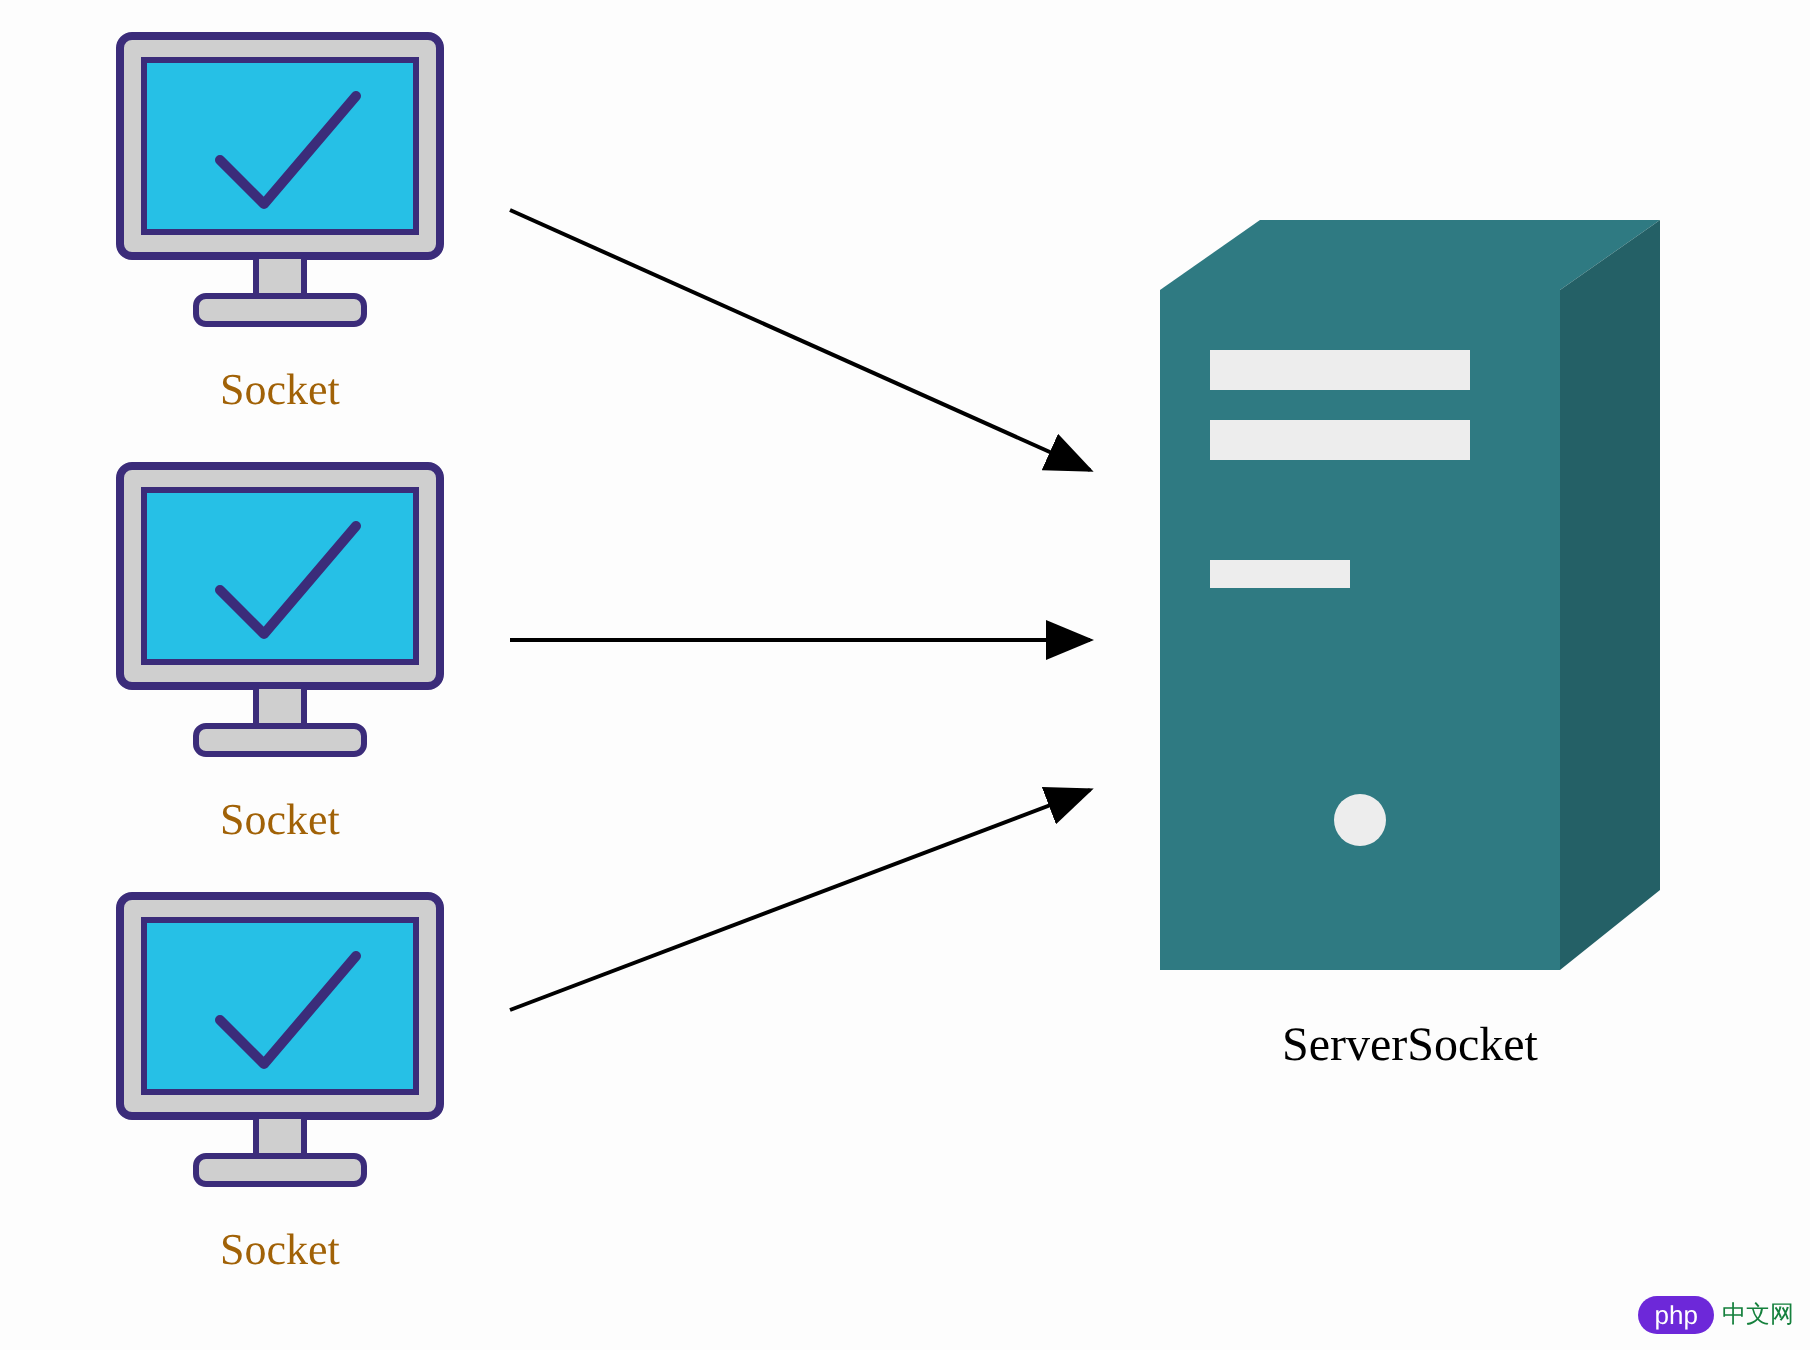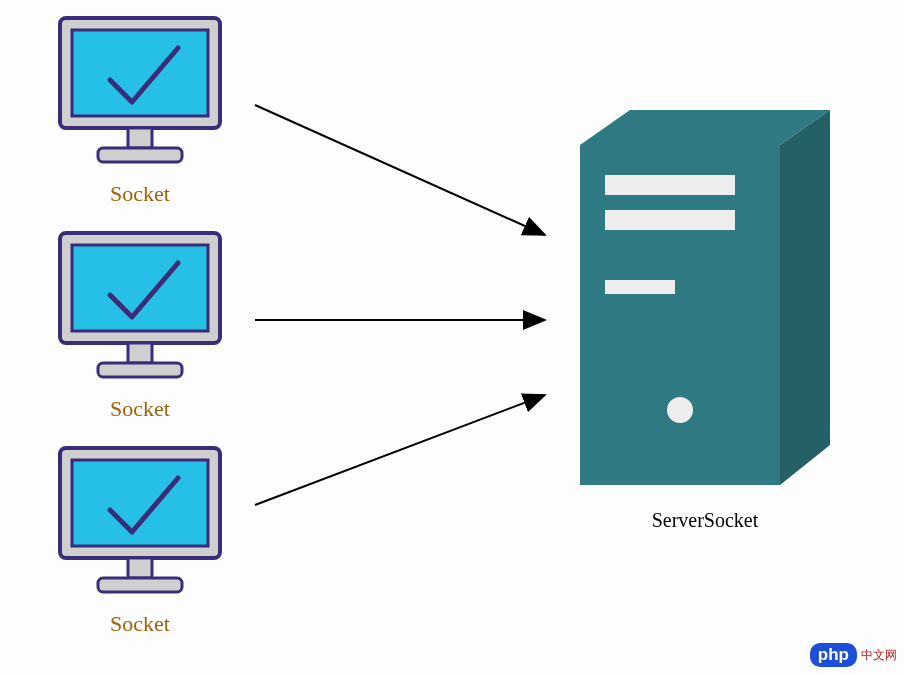--- a/index.html
+++ b/index.html
@@ -33,53 +33,53 @@
     }
     .server {
       position: absolute;
       right: 55px;
       top: 105px;
       width: 290px;
       text-align: center;
     }
     .server-svg { width: 290px; height: 390px; }
     .server-label {
-      font-size: 20px;
+      font-size: 24px;
       color: #000;
       margin-top: 10px;
     }
     .arrows {
       position: absolute;
       top: 0;
       left: 0;
       width: 905px;
       height: 675px;
       pointer-events: none;
     }
     .watermark {
       position: absolute;
       right: 8px;
       bottom: 8px;
       display: flex;
       align-items: center;
       gap: 4px;
     }
     .watermark-pill {
-      background: #1d4ed8;
+      background: #6d28d9;
       color: #fff;
       font-family: Arial, sans-serif;
-      font-size: 17px;
-      font-weight: bold;
+      font-size: 13px;
+      font-weight: normal;
       padding: 2px 8px;
       border-radius: 10px;
     }
     .watermark-text {
       font-family: Liberation Mono, monospace;
       font-size: 12px;
-      color: #b91c1c;
+      color: #15803d;
     }
   </style>
 </head>
 <body>
 
 <div class="diagram">
 
   <div class="client client-1">
     <svg class="monitor-svg" viewBox="0 0 180 165">
       <rect x="10" y="8" width="160" height="110" rx="6" fill="#CFCFCF" stroke="#3B2C7A" stroke-width="4"></rect>

